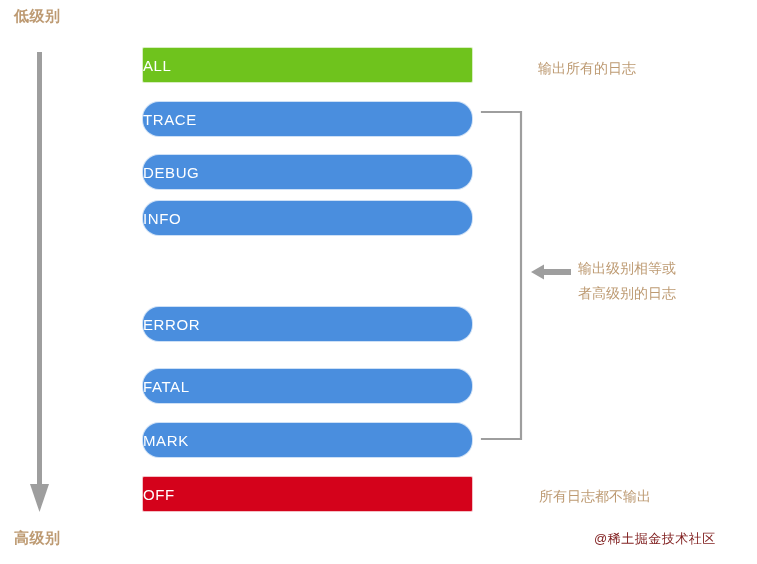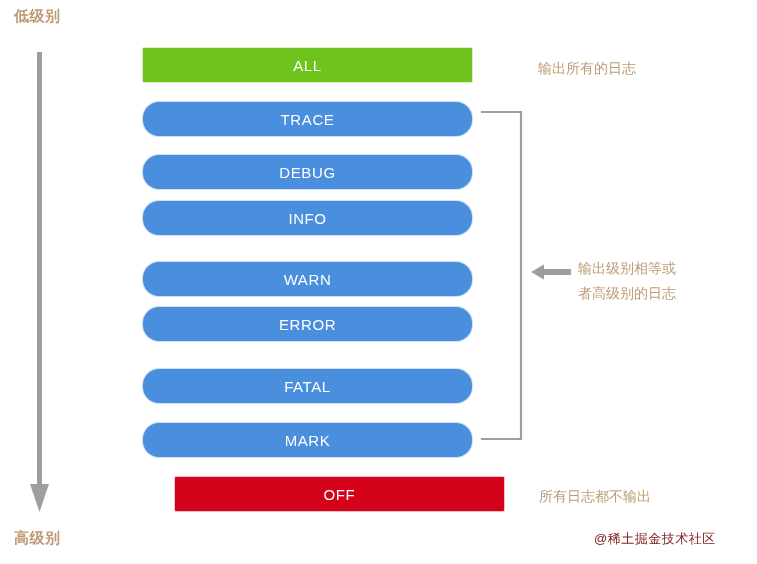--- a/index.html
+++ b/index.html
@@ -43,30 +43,30 @@
 
   
   .bar {
     position: absolute;
     left: 143px;
     width: 329px;
     height: 34px;
     border-radius: 1px;
     display: flex;
     align-items: center;
-    justify-content: center;
+    justify-content: flex-start;
     color: #ffffff;
     font-size: 15px;
     font-weight: normal;
     letter-spacing: 0.6px;
     box-sizing: border-box;
   }
   .bar-all   { background: #6fc31d; box-shadow: 0 0 0 1px rgba(111,195,29,0.28); }
   .bar-blue  { background: #4a8ede; box-shadow: 0 0 0 1px rgba(74,142,222,0.28); border-radius: 16px; }
-  .bar-off   { background: #d4021b; box-shadow: 0 0 0 1px rgba(212,2,27,0.25); margin-left: 32px; }
+  .bar-off   { background: #d4021b; box-shadow: 0 0 0 1px rgba(212,2,27,0.25); }
 
   
   #bracket {
     position: absolute;
     left: 480px;
     top: 108px;
     width: 46px;
     height: 336px;
   }
 
@@ -126,23 +126,20 @@
   </div>
 
   <div class="bar bar-blue" style="top:155px">
     <span>DEBUG</span>
   </div>
 
   <div class="bar bar-blue" style="top:201px">
     <span>INFO</span>
   </div>
 
-  <div class="bar bar-blue" style="top:262px">
-    <span>WARN</span>
-  </div>
 
   <div class="bar bar-blue" style="top:307px">
     <span>ERROR</span>
   </div>
 
   <div class="bar bar-blue" style="top:369px">
     <span>FATAL</span>
   </div>
 
   <div class="bar bar-blue" style="top:423px">

